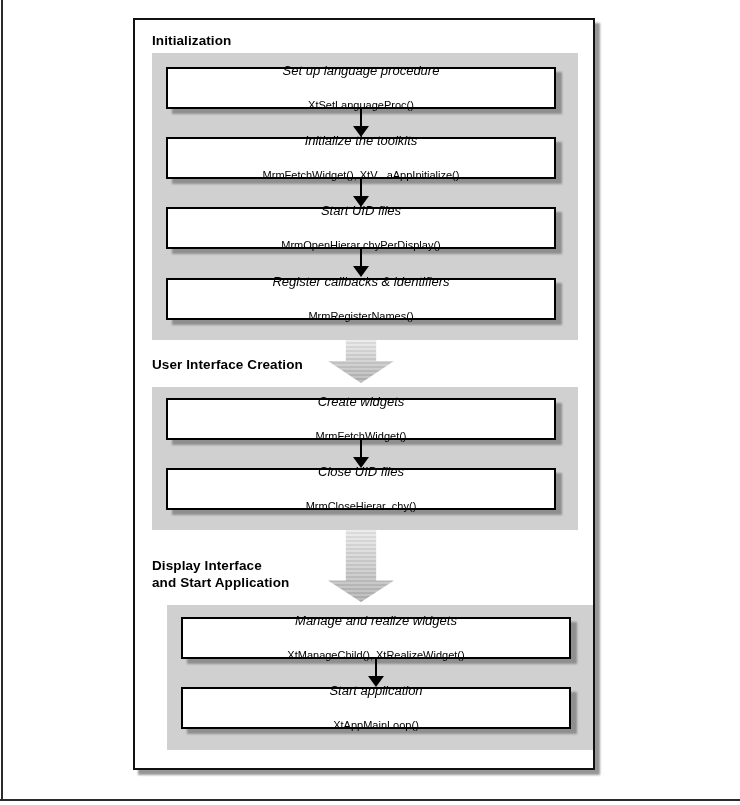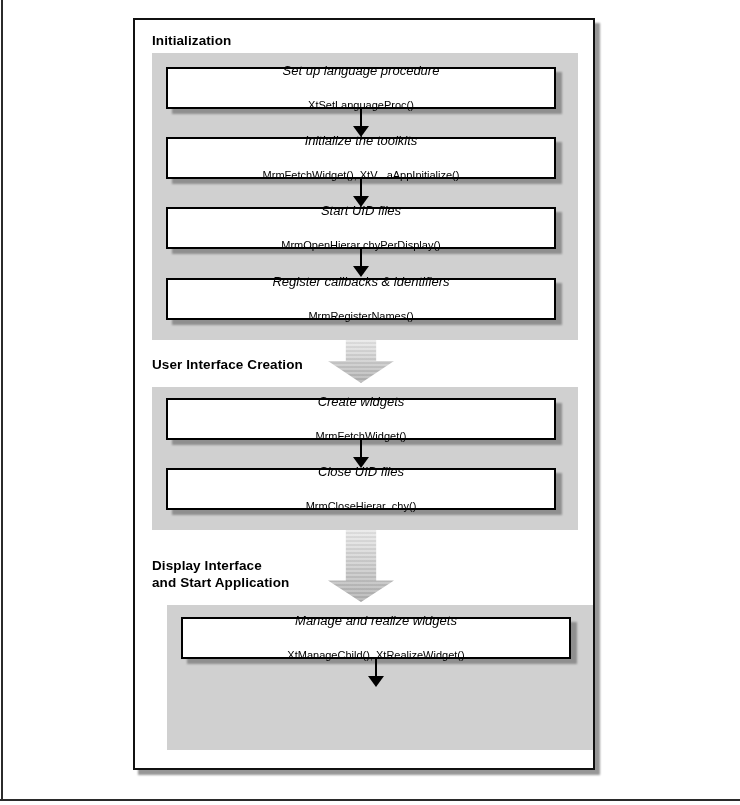--- a/index.html
+++ b/index.html
@@ -122,16 +122,20 @@
 
     <div class="panel panel-3">
       <div class="step-box" style="top:12px">
         <div class="box-title">Manage and realize widgets</div>
         <div class="box-code">XtManageChild(), XtRealizeWidget()</div>
       </div>
       <div class="connector" style="top:54px">
         <div class="connector-line"></div>
         <div class="connector-head"></div>
       </div>
+      <div class="step-box" style="top:82px">
+        <div class="box-title">Start application</div>
+        <div class="box-code">XtAppMainLoop()</div>
+      </div>
     </div>
 
   </div>
 </div>
 
 </body></html>

